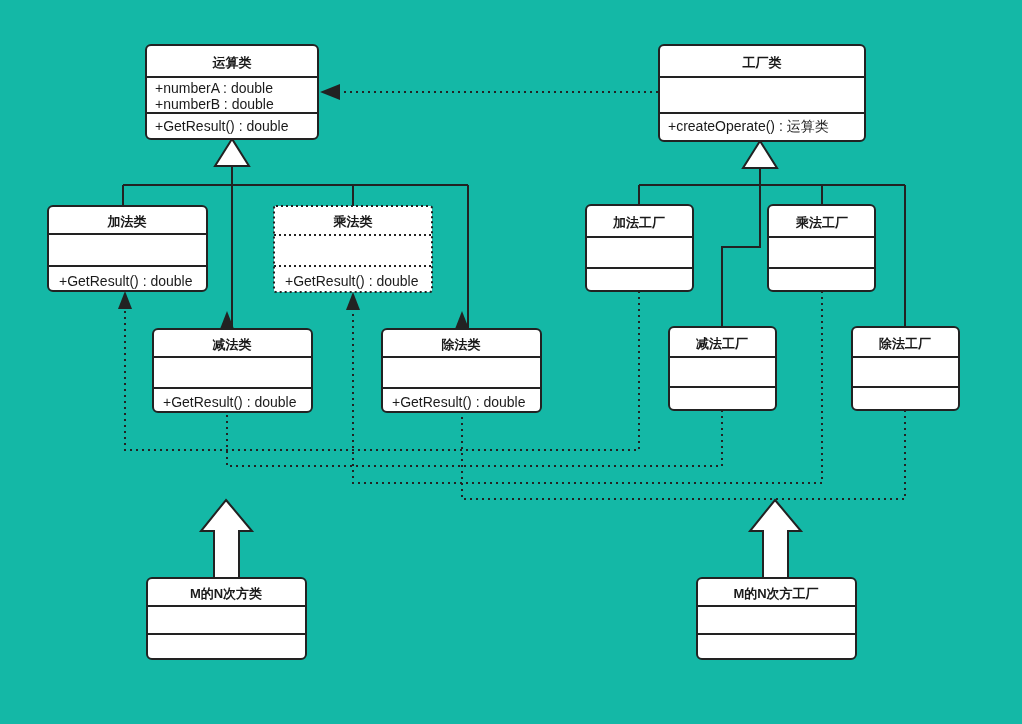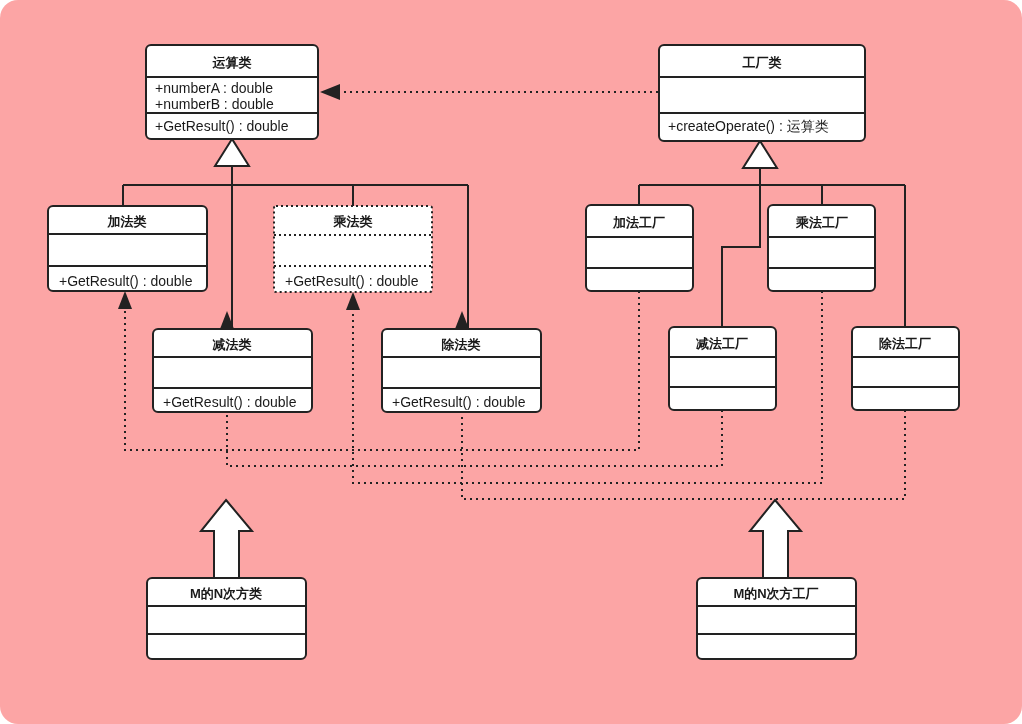--- a/index.html
+++ b/index.html
@@ -7,23 +7,22 @@
     padding: 0;
     background: #ffffff;
   }
   body {
     font-family: "Liberation Sans", "DejaVu Sans", sans-serif;
   }
   #diagram-root {
     position: relative;
     width: 1022px;
     height: 724px;
-    background: #fca5a5;
+    background: #14b8a6;
     overflow: hidden;
-    border-radius: 18px;
   }
   svg.canvas {
     position: absolute;
     left: 0;
     top: 0;
     width: 1022px;
     height: 724px;
     display: block;
   }
   .cls-box-rect {

